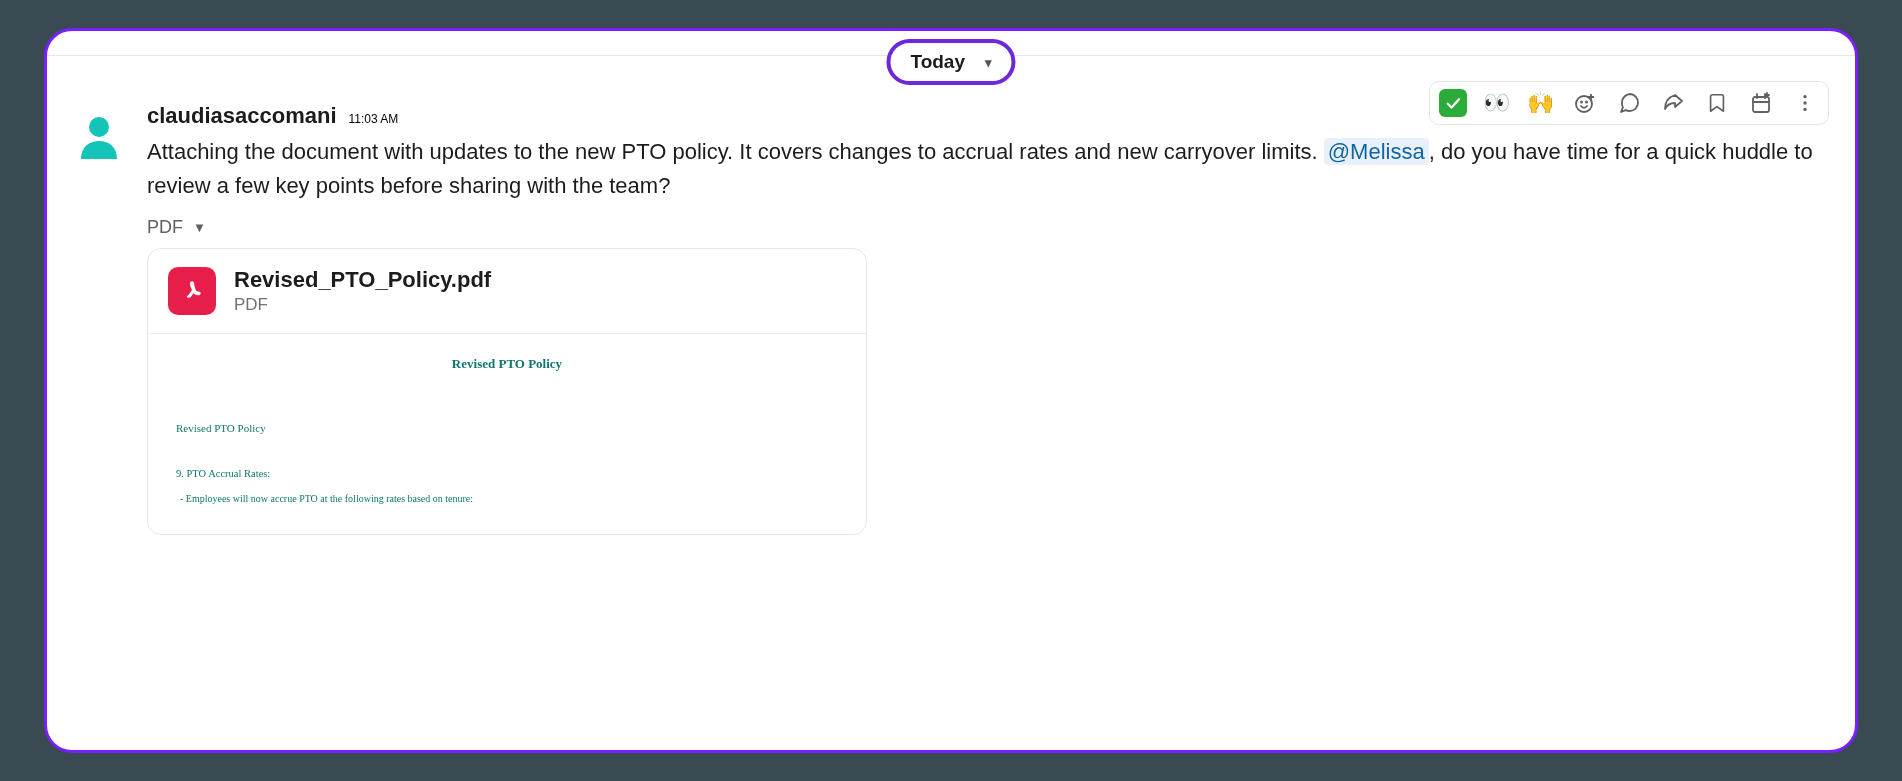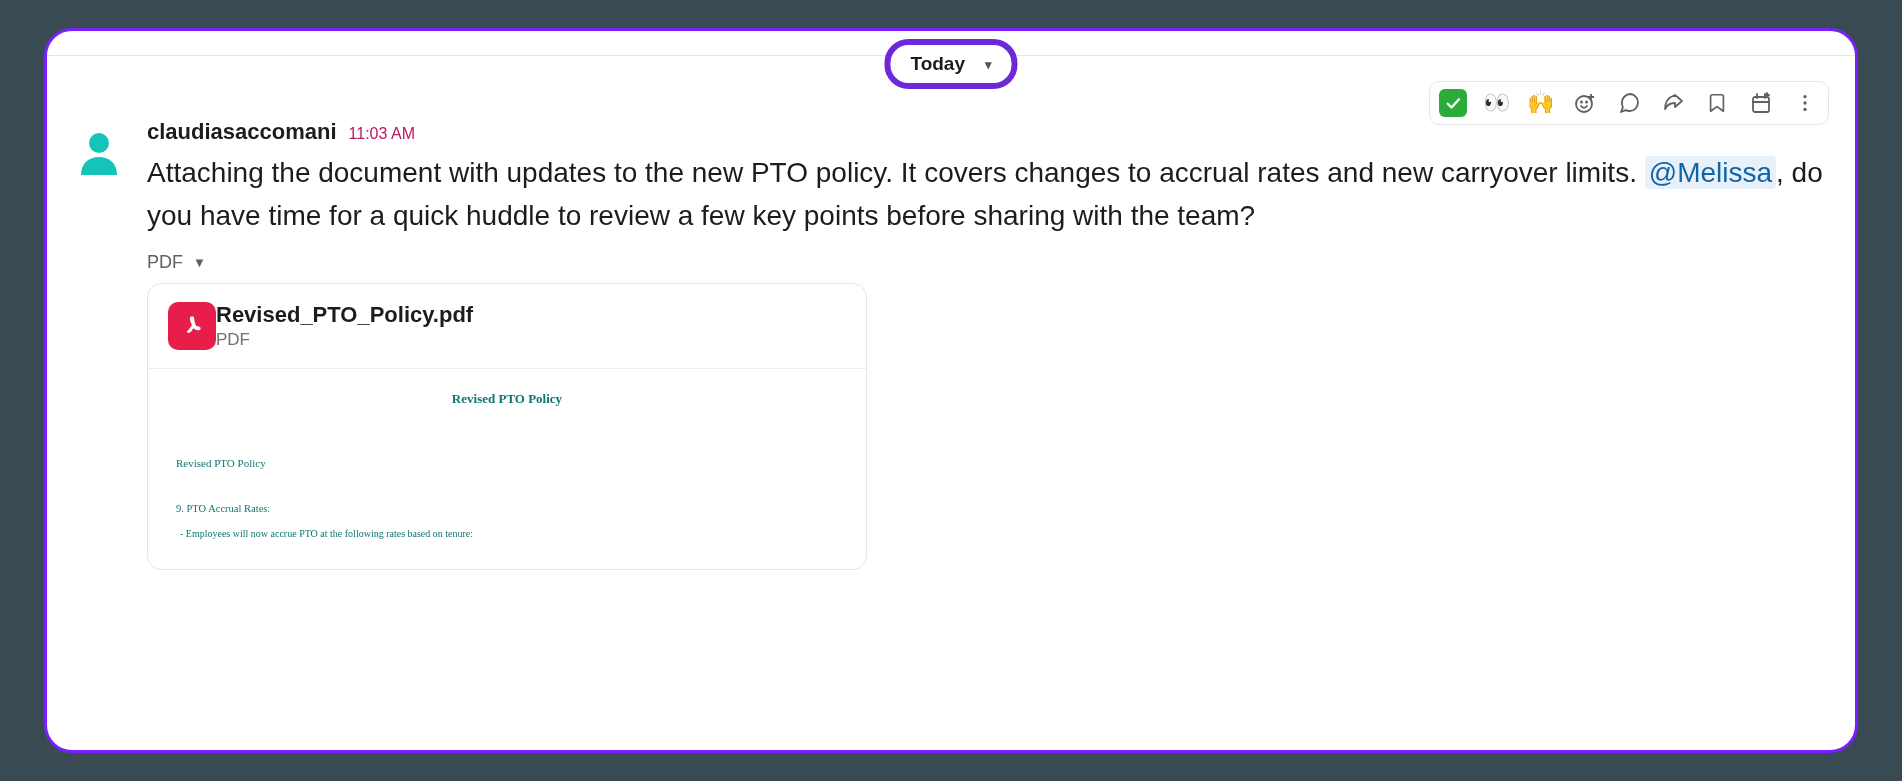--- a/index.html
+++ b/index.html
@@ -29,21 +29,21 @@
     right: 0;
     height: 1px;
     background: #e6e6e6;
   }
   .date-pill {
     position: absolute;
     top: 8px;
     left: 50%;
     transform: translateX(-50%);
     background: #fff;
-    border: 6px solid #6d28d9;
+    border: 4px solid #6d28d9;
     border-radius: 24px;
     padding: 8px 20px;
     display: flex;
     align-items: center;
     gap: 20px;
     font-weight: 700;
     font-size: 19px;
     color: #1d1c1d;
     cursor: pointer;
   }
@@ -78,21 +78,21 @@
     height: 28px;
     background: #2bac3a;
     border-radius: 6px;
     display: flex;
     align-items: center;
     justify-content: center;
   }
   .check-badge svg { stroke: #fff; }
   .message {
     position: absolute;
-    top: 88px;
+    top: 72px;
     left: 28px;
     right: 28px;
   }
   .avatar {
     position: absolute;
     top: 8px;
     left: 0;
     width: 48px;
     height: 48px;
   }
@@ -105,26 +105,26 @@
     align-items: baseline;
     gap: 12px;
     margin-bottom: 6px;
   }
   .username {
     font-weight: 800;
     font-size: 22px;
     color: #1d1c1d;
   }
   .timestamp {
-    font-size: 16px;
-    color: #be185d;
+    font-size: 12px;
+    color: #000000;
     text-align: right;
   }
   .msg-text {
-    font-size: 28px;
+    font-size: 22px;
     line-height: 1.55;
     color: #1d1c1d;
     margin-bottom: 14px;
   }
   .mention {
     background: #e8f1fa;
     color: #1264a3;
     padding: 1px 4px;
     border-radius: 4px;
   }
@@ -142,20 +142,21 @@
   }
   .attachment {
     border: 1px solid #e6e6e6;
     border-radius: 14px;
     width: 720px;
     overflow: hidden;
     background: #fff;
   }
   .att-header {
     display: flex;
+    gap: 18px;
     padding: 18px 20px;
     align-items: flex-end;
     border-bottom: 1px solid #eee;
   }
   .pdf-icon {
     width: 48px;
     height: 48px;
     background: #e71e4a;
     border-radius: 10px;
     display: flex;

